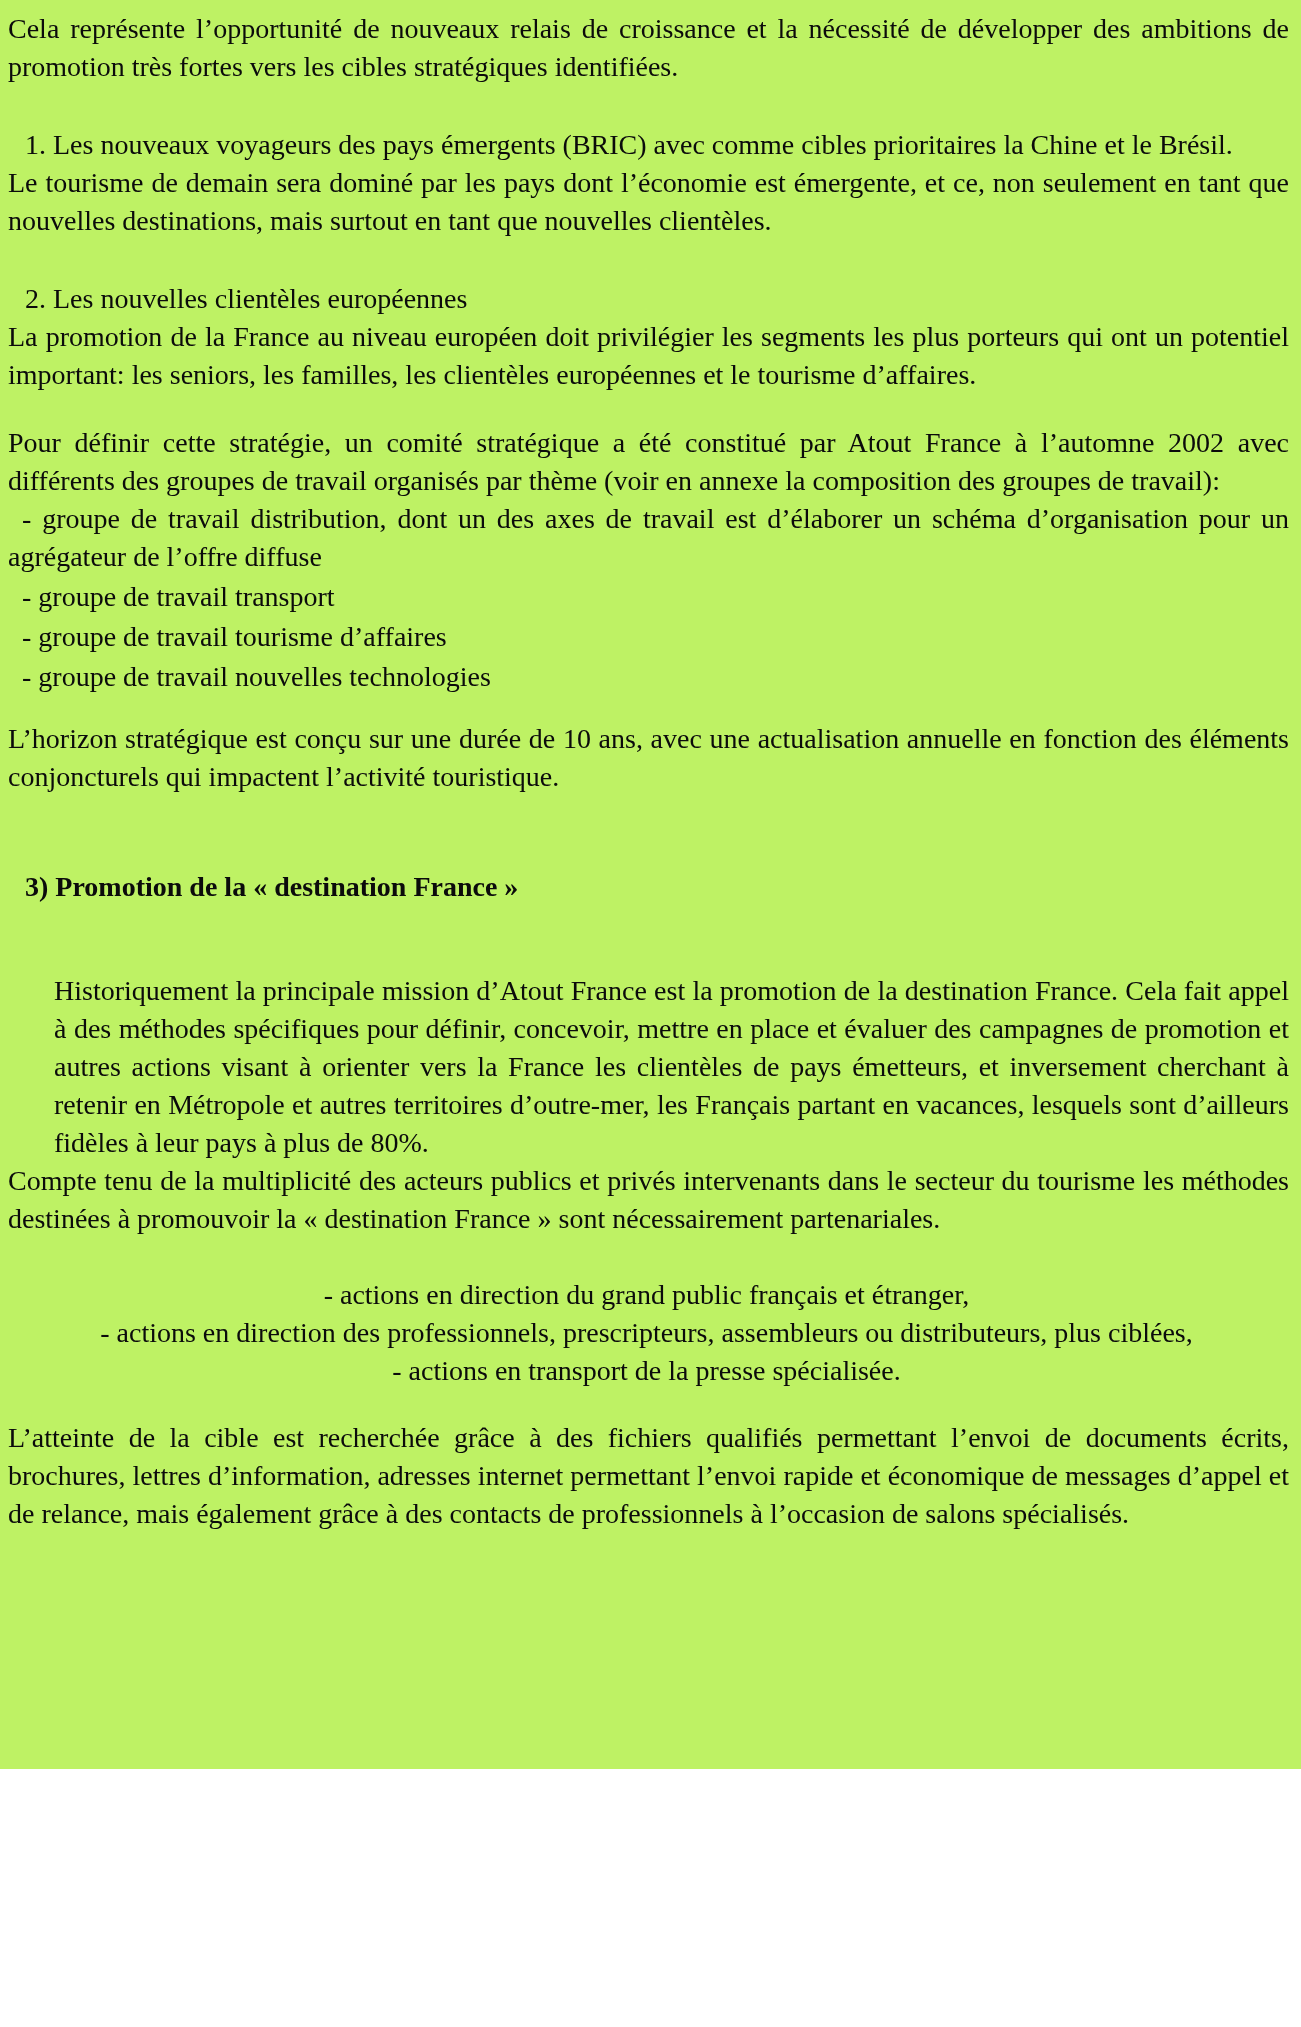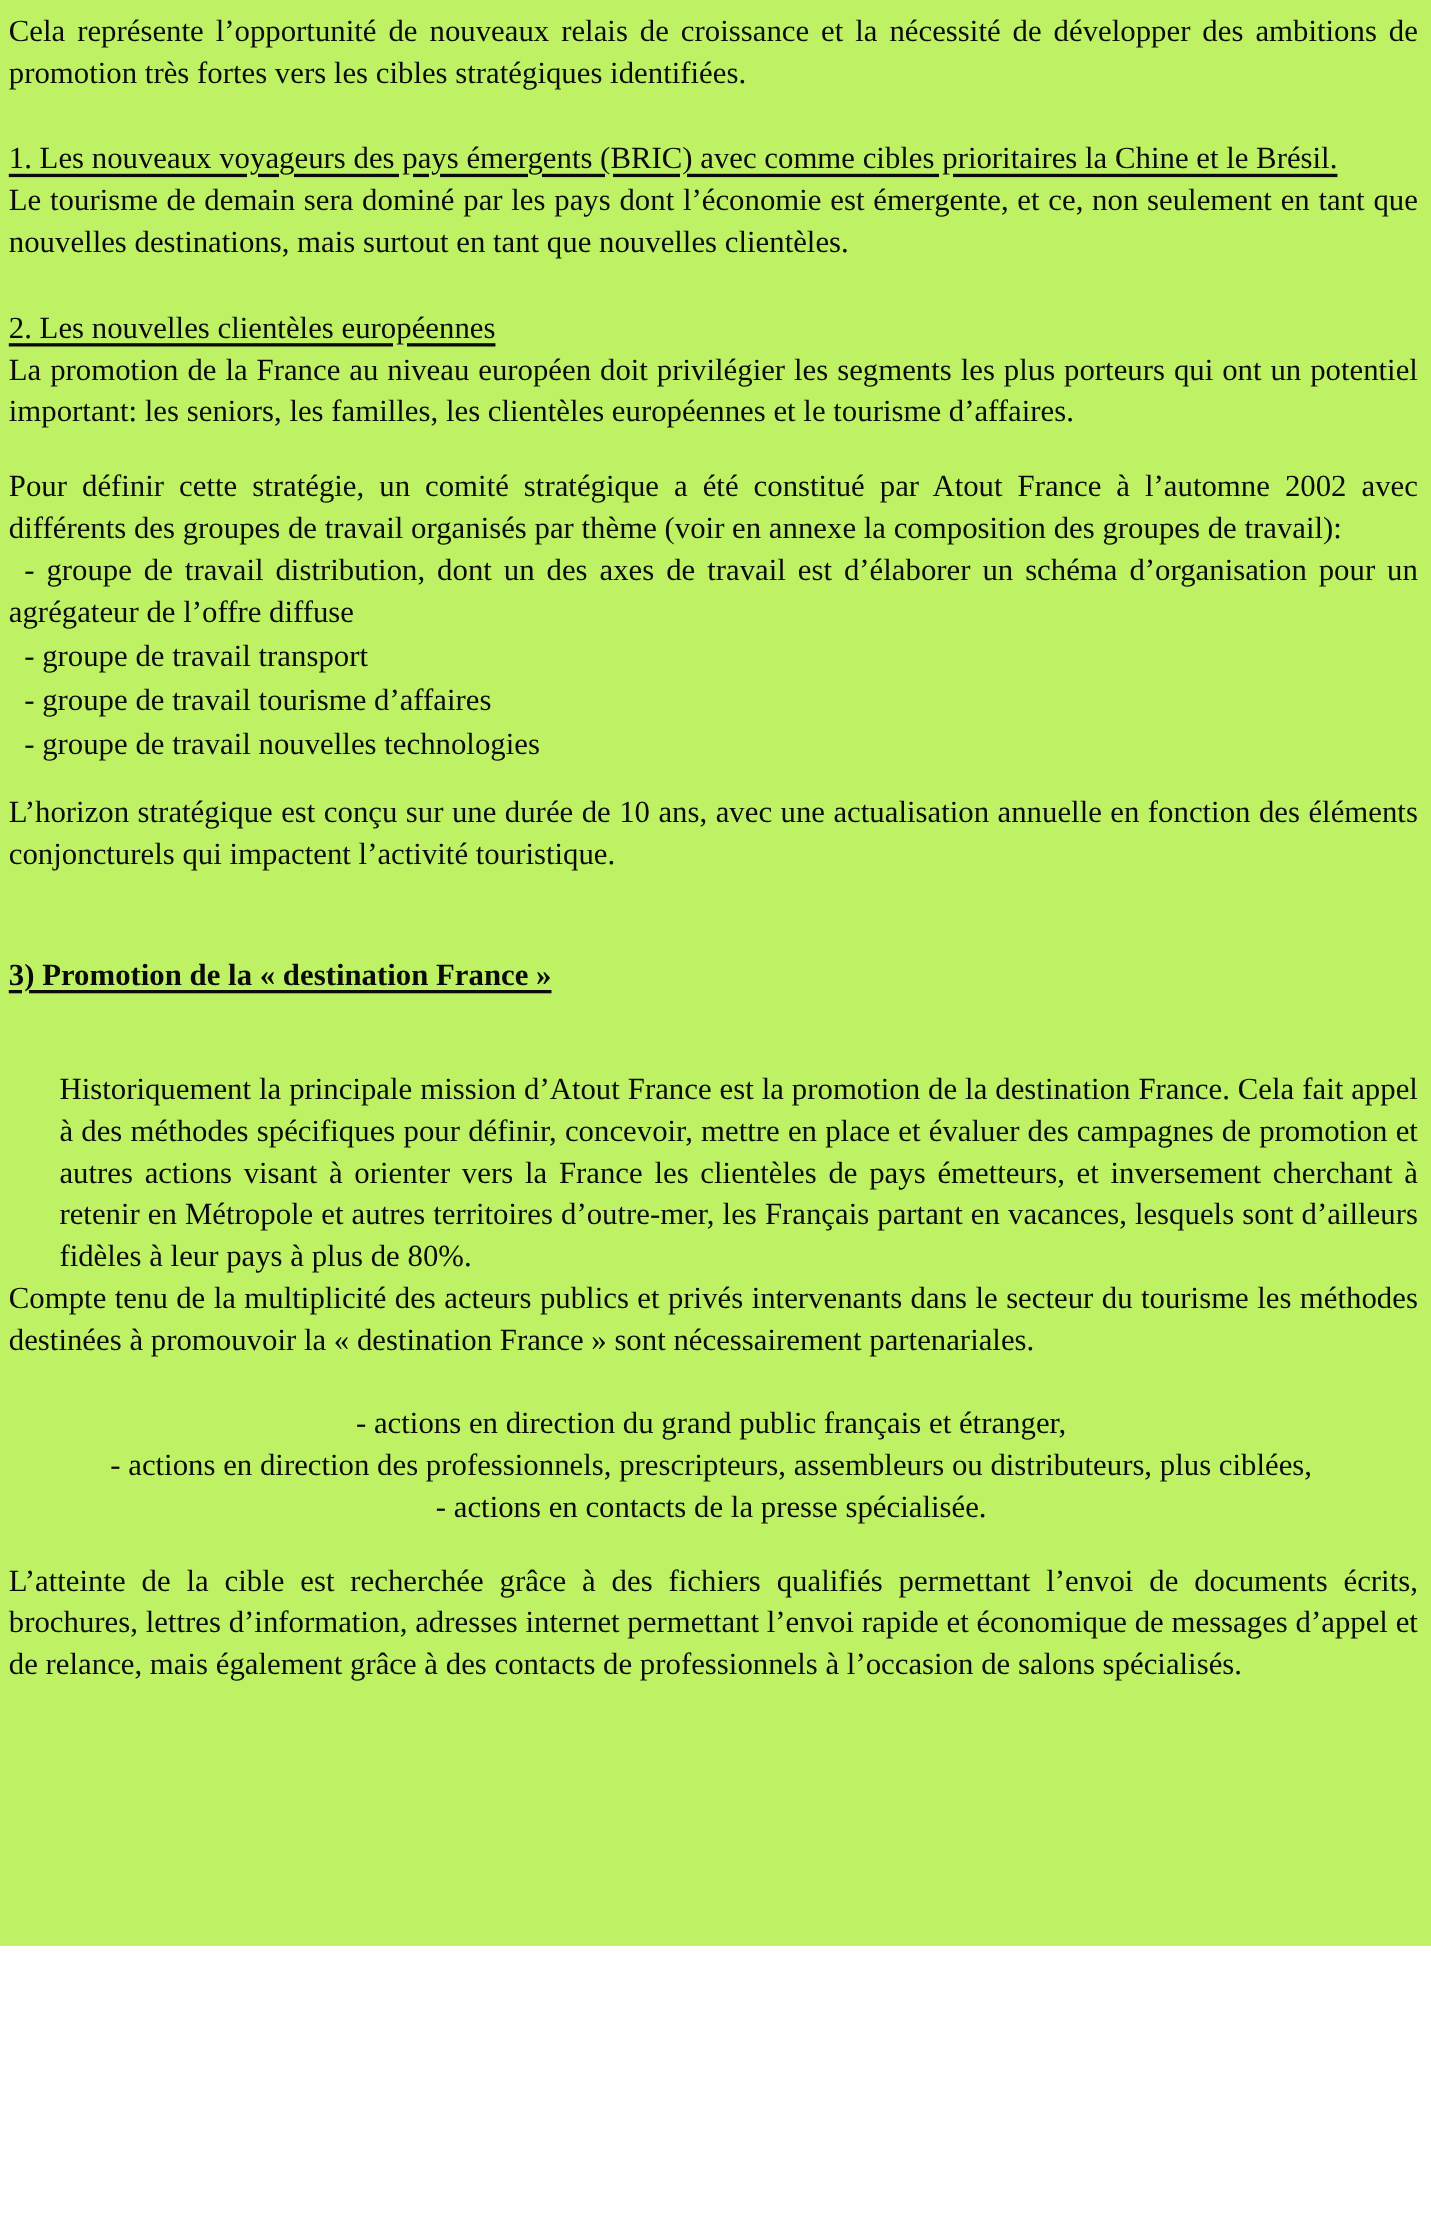--- a/index.html
+++ b/index.html
@@ -23,23 +23,23 @@
   }
   .para {
     margin: 0;
     text-align: justify;
   }
   .heading {
     margin: 0;
     text-align: justify;
   }
   .u {
-    text-decoration: underline;
     text-decoration-thickness: 2.5px;
     text-underline-offset: 5px;
+    margin-left: 17px;
   }
   .bold { font-weight: bold; }
 
   .mt-blank   { margin-top: 40px; }  
   .mt-blank2  { margin-top: 30px; }
   .mt-small   { margin-top: 24px; }
   .mt-big     { margin-top: 72px; }  
   .mt-big2    { margin-top: 66px; margin-left: 46px; }
   .mt-big3    { margin-top: 64px; }
   .mt-list    { margin-top: 38px; }
@@ -118,21 +118,21 @@
   <p class="heading mt-big"><span class="u bold">3) Promotion de la « destination France »</span></p>
 
   <p class="para mt-big2">Historiquement la principale mission d’Atout France est la promotion de la destination France. Cela fait appel à des méthodes spécifiques pour définir, concevoir, mettre en place et évaluer des campagnes de promotion et autres actions visant à orienter vers la France les clientèles de pays émetteurs, et inversement cherchant à retenir en Métropole et autres territoires d’outre-mer, les Français partant en vacances, lesquels sont d’ailleurs fidèles à leur pays à plus de 80%.</p>
 
   <p class="para">Compte tenu de la multiplicité des acteurs publics et privés intervenants dans le secteur du tourisme les méthodes destinées à promouvoir la « destination France » sont nécessairement partenariales.</p>
 
 
   <div class="mt-list">
     <p class="flush-item">- actions en direction du grand public français et étranger,</p>
     <p class="flush-item">- actions en direction des professionnels, prescripteurs, assembleurs ou distributeurs, plus ciblées,</p>
-    <p class="flush-item">- actions en contacts de la presse spécialisée.</p>
+    <p class="flush-item">- actions en transport de la presse spécialisée.</p>
   </div>
 
 
   <p class="para mt-para">L’atteinte de la cible est recherchée grâce à des fichiers qualifiés permettant l’envoi de documents écrits, brochures, lettres d’information, adresses internet permettant l’envoi rapide et économique de messages d’appel et de relance, mais également grâce à des contacts de professionnels à l’occasion de salons spécialisés.</p>
 
   <div class="page-number">7</div>
 
   <div class="footer-artifacts">
     <span class="mark m1"></span>
     <span class="mark m2"></span>

